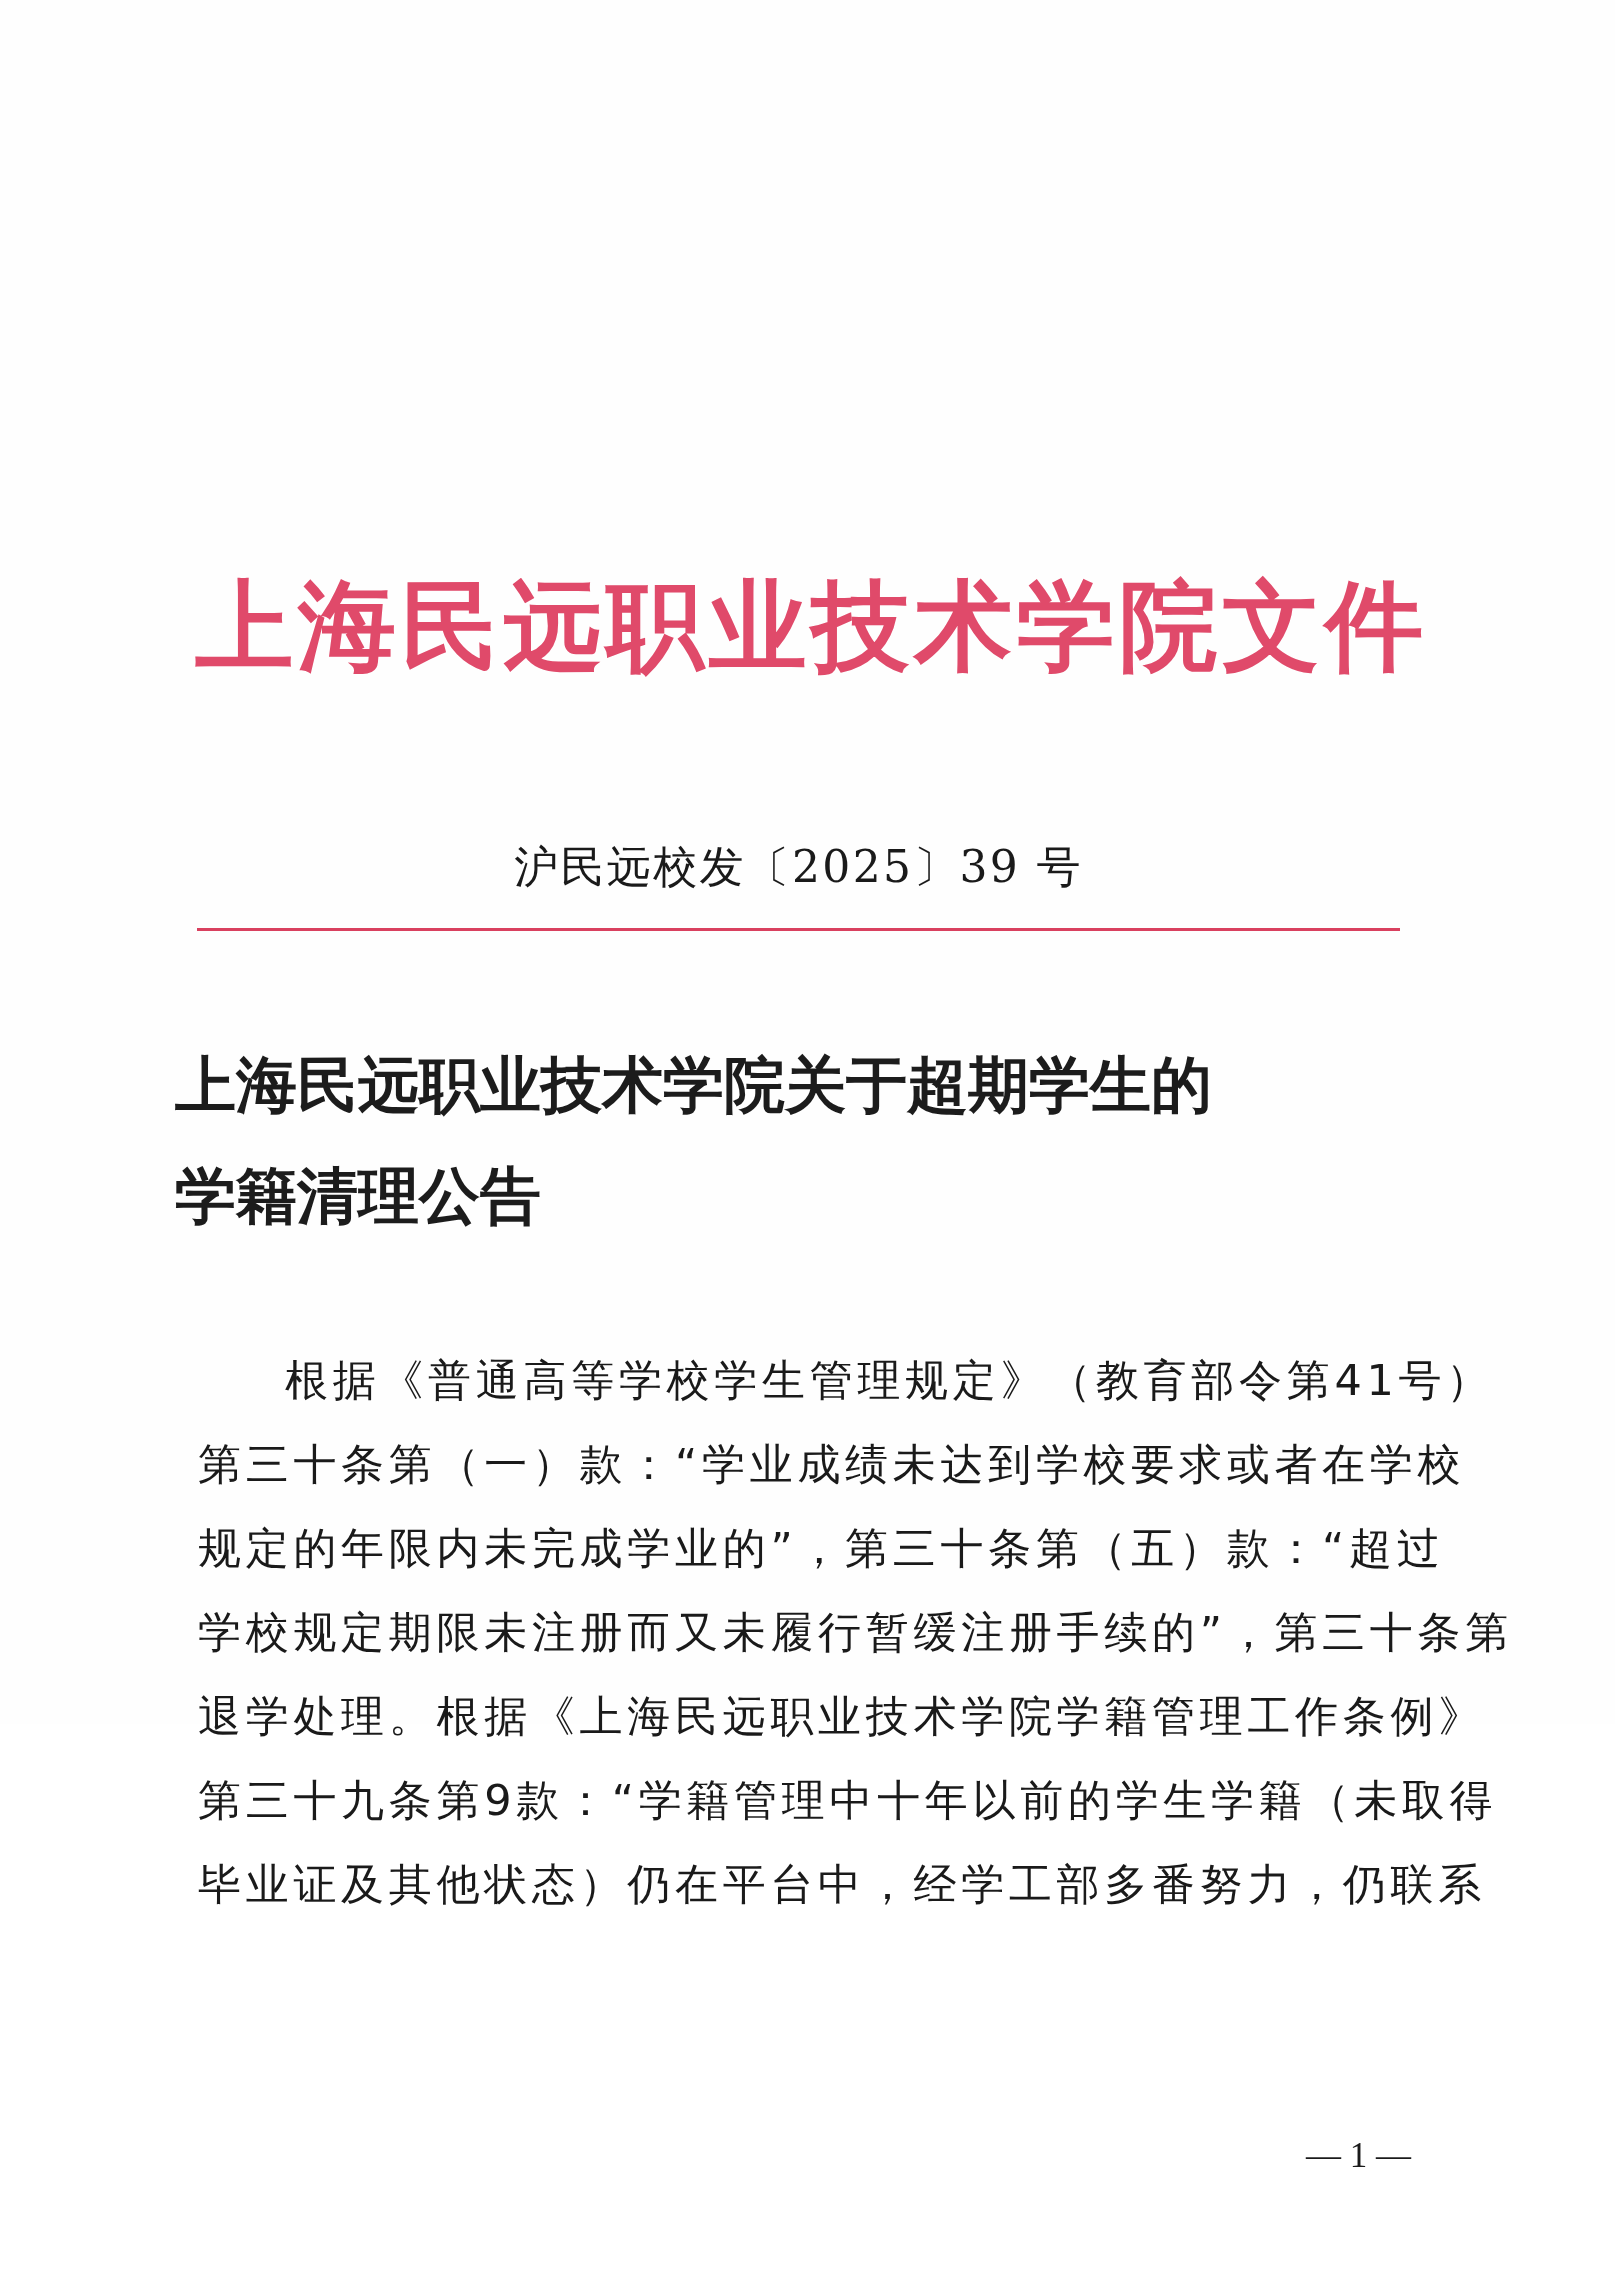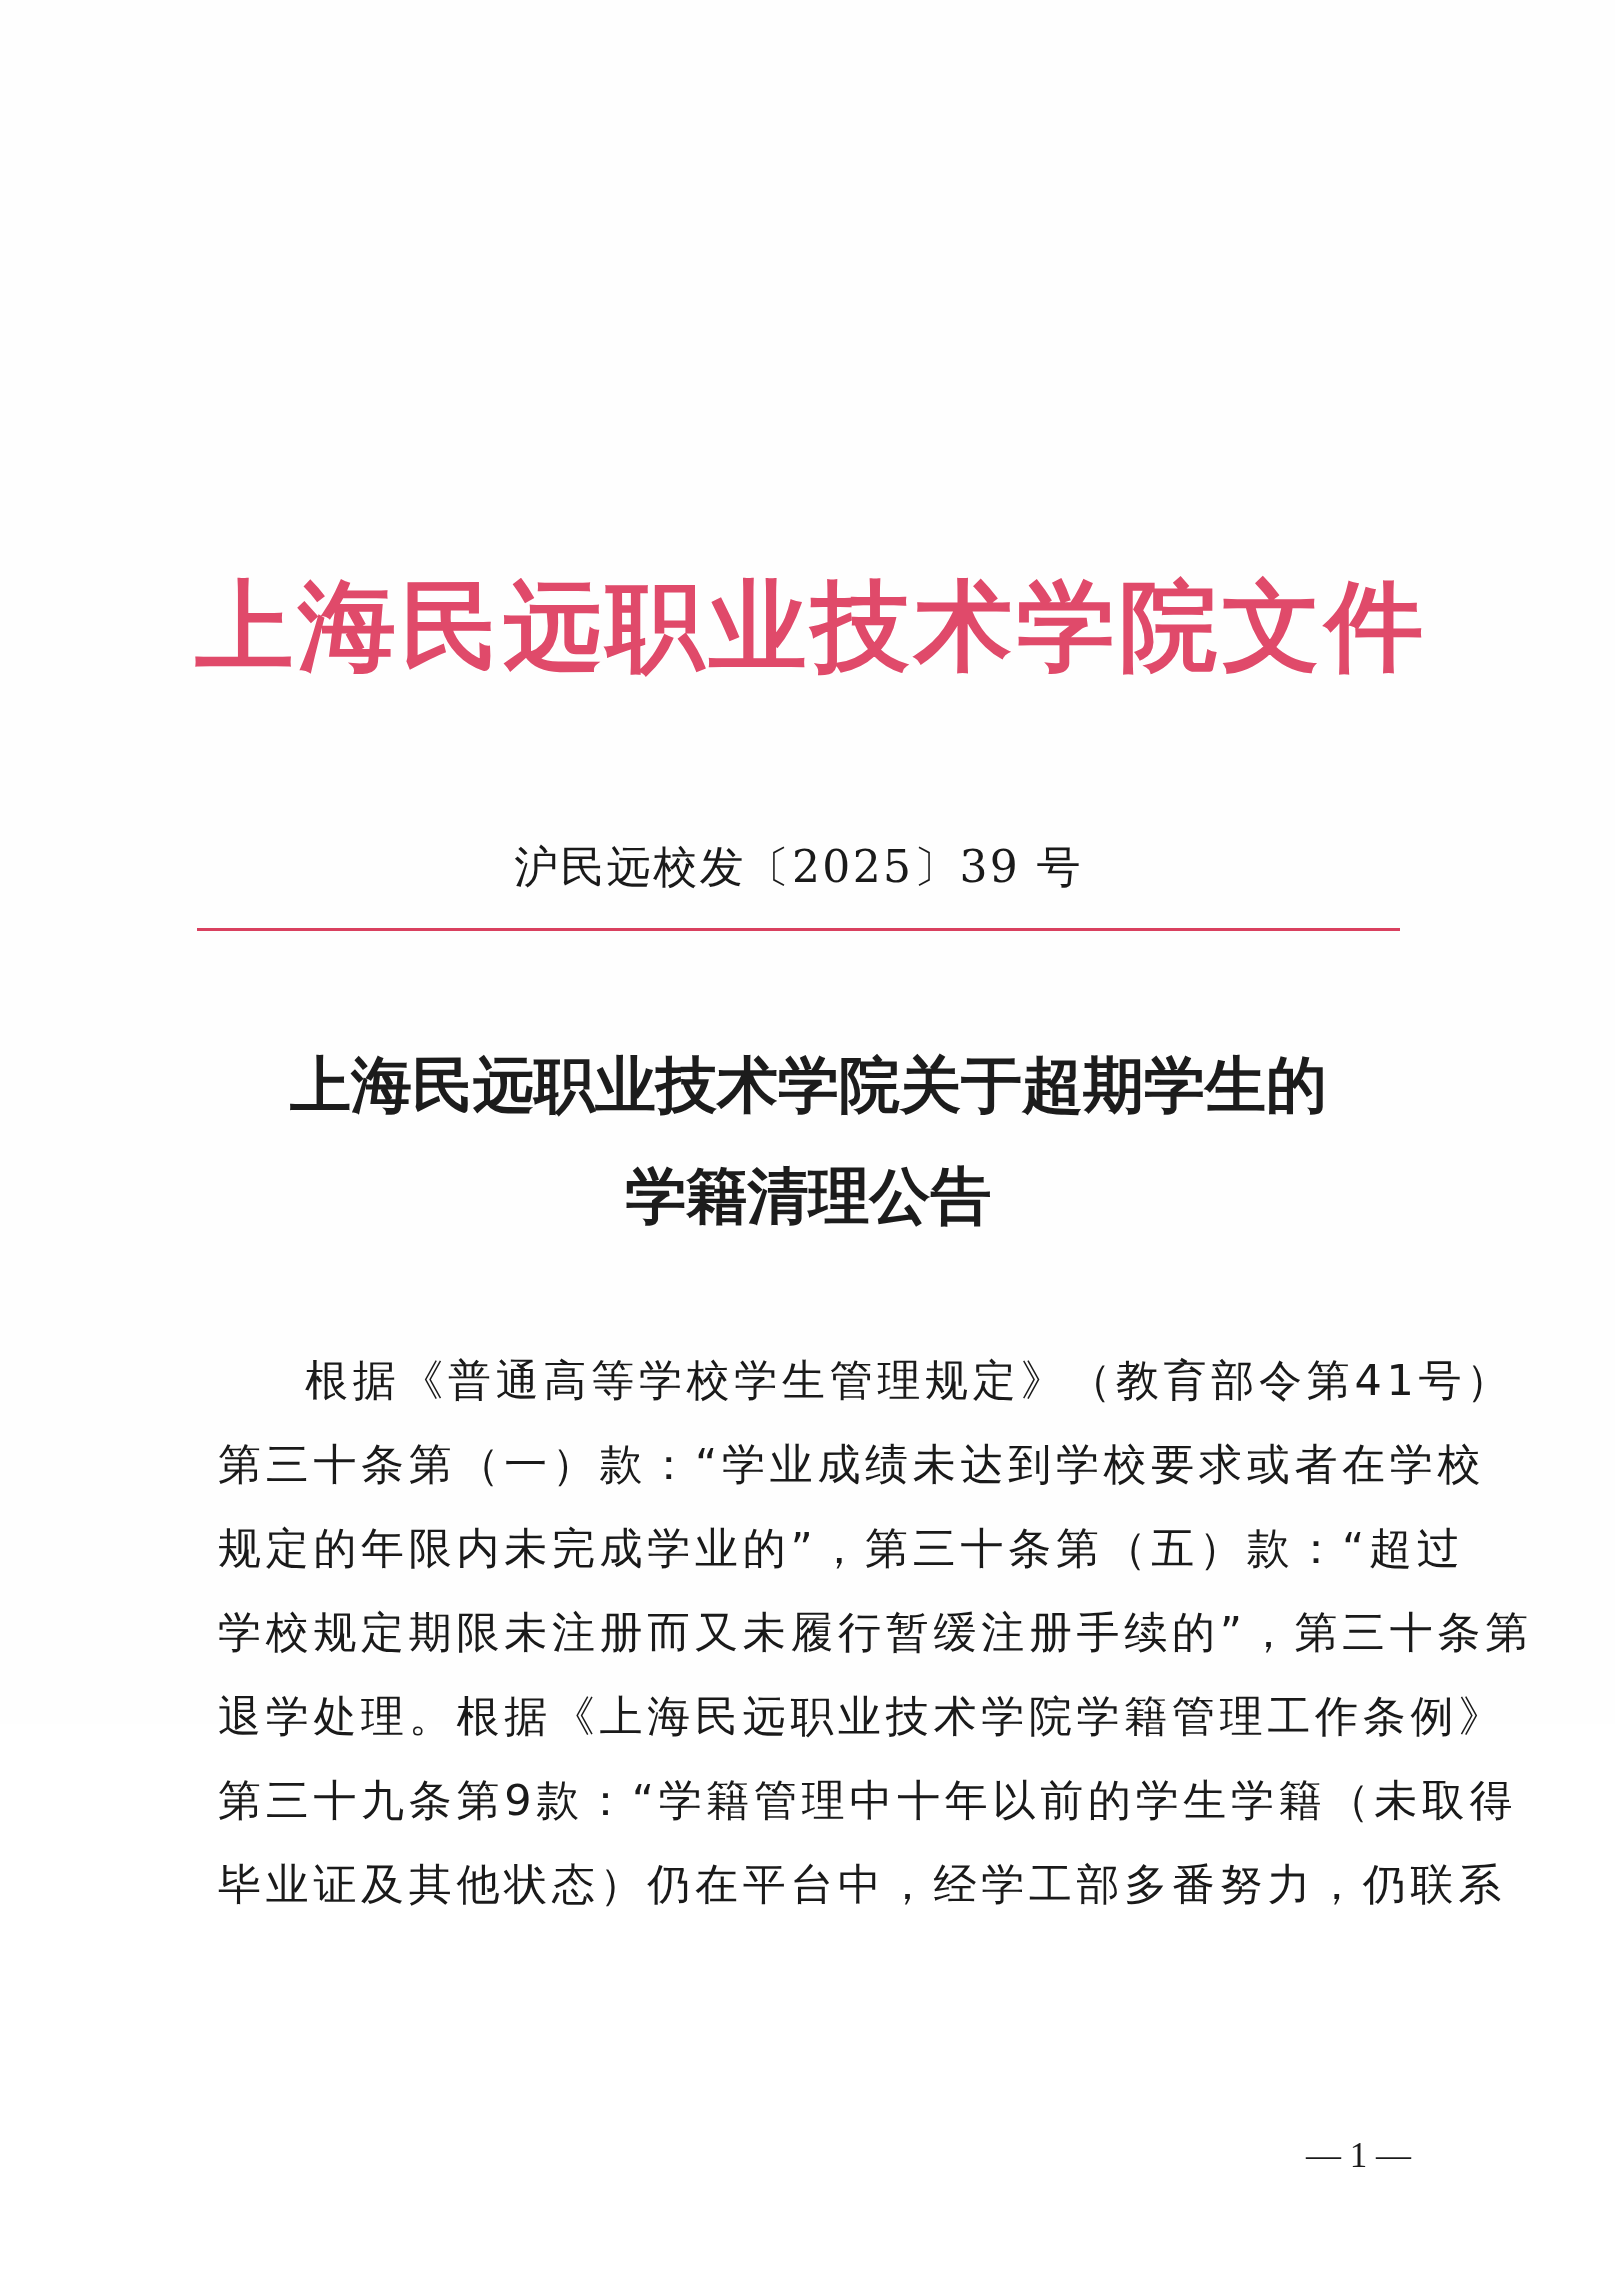--- a/index.html
+++ b/index.html
@@ -52,21 +52,21 @@
       position: absolute;
       left: 197px;
       top: 928px;
       width: 1203px;
       height: 2.9px;
     }
     .title {
       position: absolute;
       left: 175px;
       width: 1267px;
-      text-align: center;
+      text-align: left;
       font-family: "DejaVu Serif", "Liberation Serif", serif;
       font-weight: bold;
       font-size: 61px;
       line-height: 70px;
       color: #1c1c1c;
       white-space: nowrap;
     }
     .title.l1 { top: 1050px; }
     .title.l2 { top: 1161px; }
     .body-text {
@@ -76,21 +76,20 @@
       width: 1228px;
       font-family: "DejaVu Sans", "Liberation Sans", sans-serif;
       font-size: 43px;
       color: #1a1a1a;
     }
     .body-line {
       height: 84px;
       line-height: 84px;
       white-space: nowrap;
       letter-spacing: 4.7px;
-      margin-left: 20px;
     }
     .body-line.indent { padding-left: 87px; }
     .page-number {
       position: absolute;
       left: 1280px;
       top: 2130px;
       width: 157px;
       height: 52px;
       text-align: center;
       font-family: "Liberation Serif", "DejaVu Serif", serif;

